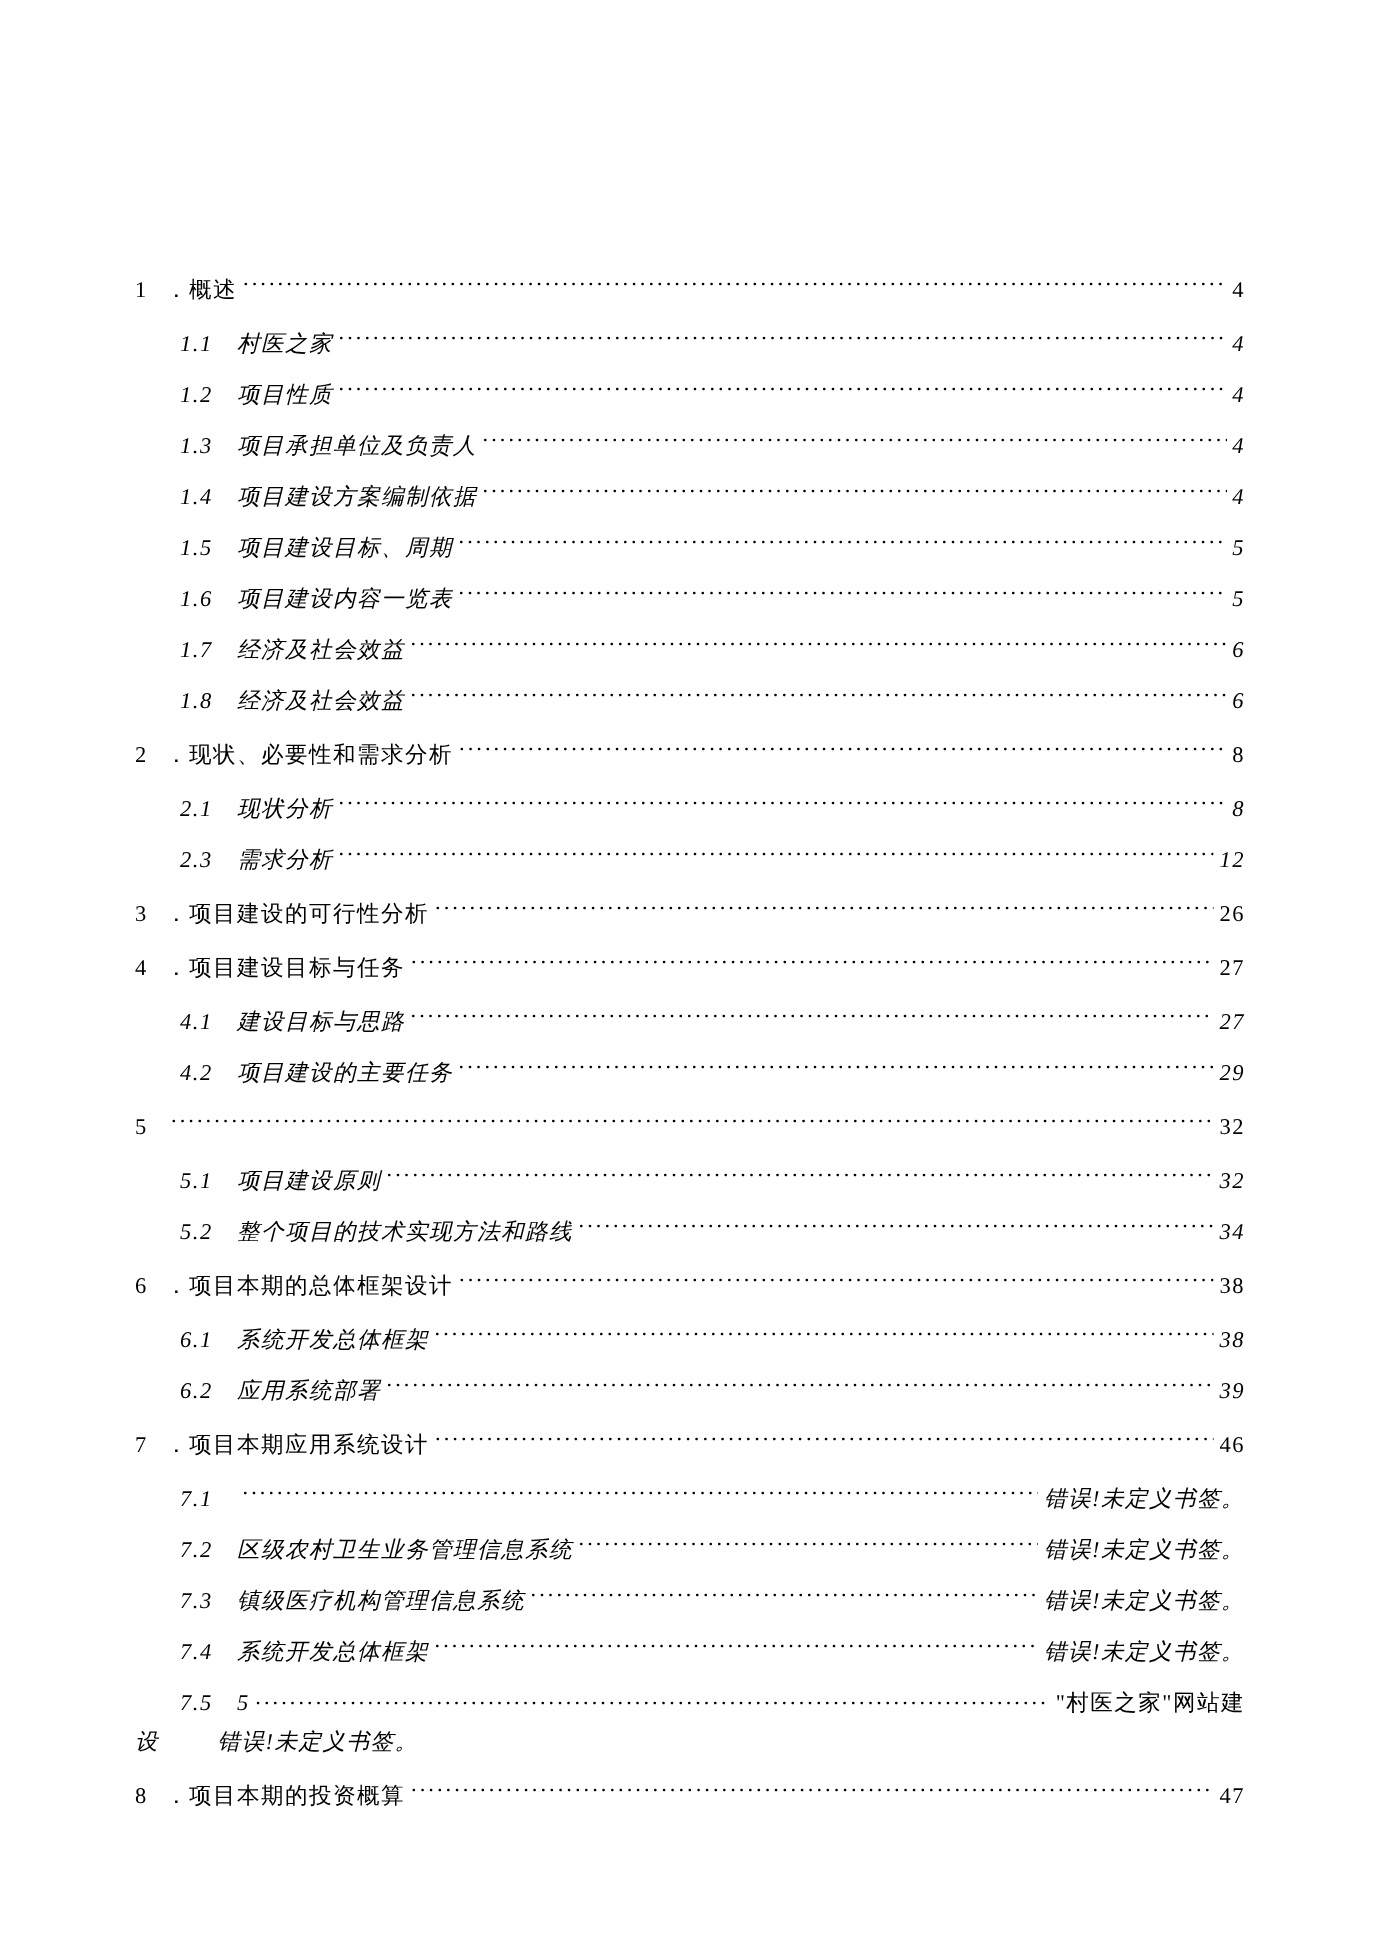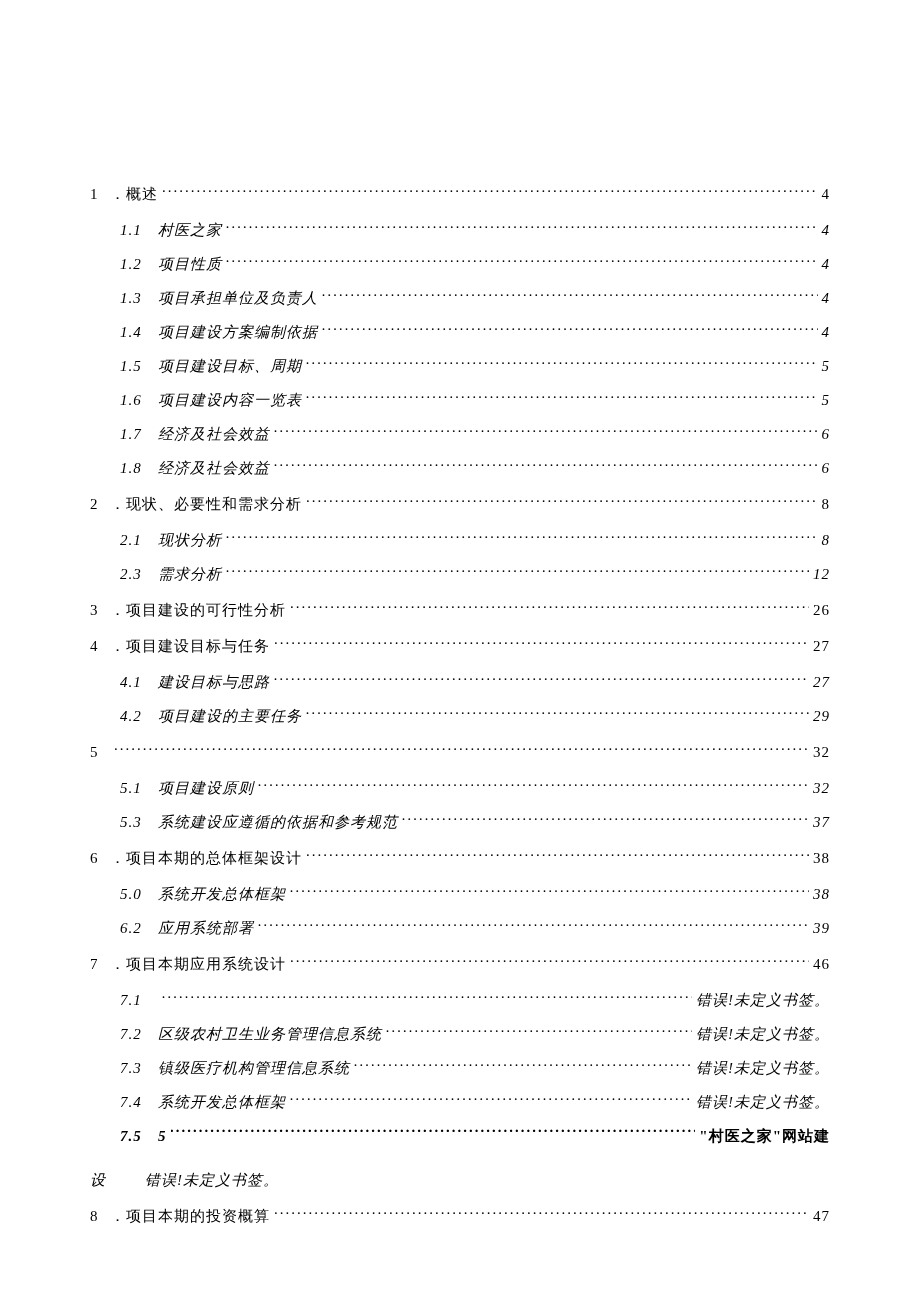--- a/index.html
+++ b/index.html
@@ -62,26 +62,25 @@
     .toc-page {
       text-align: right;
       font-style: normal;
       letter-spacing: 1px;
     }
     .toc-row.level2 .toc-page {
       font-style: italic;
     }
     .wrapped-row {
       display: flex;
-      align-items: flex-start;
-      margin-bottom: 20px;
+      align-items: center;
+      margin-bottom: 2px;
       padding-left: 30px;
       font-style: italic;
       white-space: nowrap;
-      font-weight: bold;
     }
     .wrapped-cont {
       display: flex;
       align-items: baseline;
       margin-bottom: 10px;
       font-style: italic;
       letter-spacing: 1px;
     }
     .wrapped-cont-left {
       min-width: 55px;
@@ -197,34 +196,34 @@
     <span class="toc-leader"></span>
     <span class="toc-page">32</span>
   </div>
   <div class="toc-row level2">
     <span class="toc-num">5.1</span>
     <span class="toc-title">项目建设原则</span>
     <span class="toc-leader"></span>
     <span class="toc-page">32</span>
   </div>
   <div class="toc-row level2">
-    <span class="toc-num">5.3</span>
-    <span class="toc-title">系统建设应遵循的依据和参考规范</span>
-    <span class="toc-leader"></span>
-    <span class="toc-page">37</span>
+    <span class="toc-num">5.2</span>
+    <span class="toc-title">整个项目的技术实现方法和路线</span>
+    <span class="toc-leader"></span>
+    <span class="toc-page">34</span>
   </div>
 
   <div class="toc-row level1">
     <span class="toc-num">6</span>
     <span class="toc-title">．项目本期的总体框架设计</span>
     <span class="toc-leader"></span>
     <span class="toc-page">38</span>
   </div>
   <div class="toc-row level2">
-    <span class="toc-num">5.0</span>
+    <span class="toc-num">6.1</span>
     <span class="toc-title">系统开发总体框架</span>
     <span class="toc-leader"></span>
     <span class="toc-page">38</span>
   </div>
   <div class="toc-row level2">
     <span class="toc-num">6.2</span>
     <span class="toc-title">应用系统部署</span>
     <span class="toc-leader"></span>
     <span class="toc-page">39</span>
   </div>

